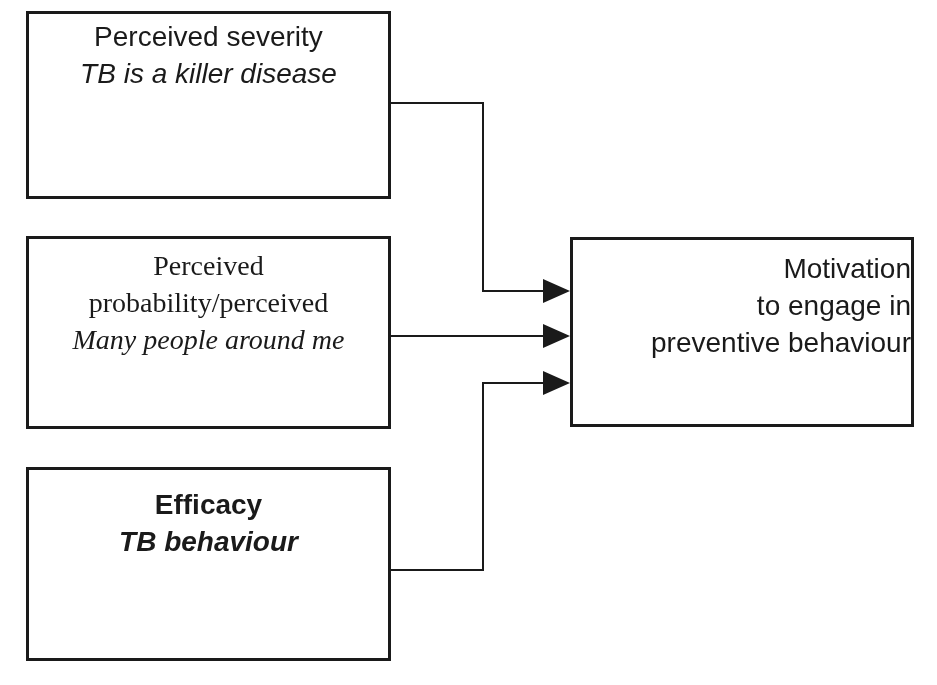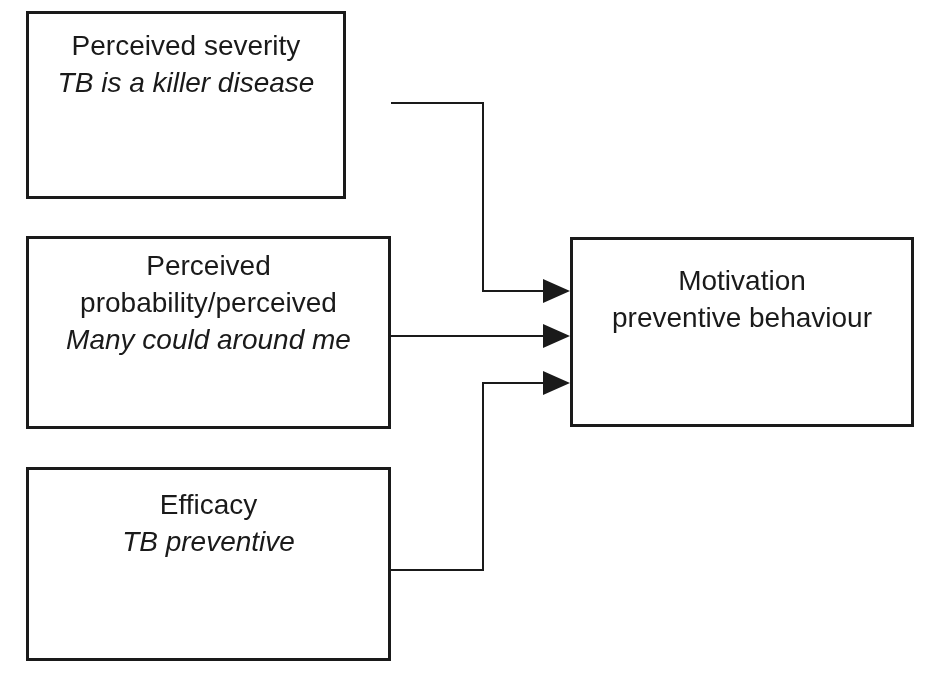--- a/index.html
+++ b/index.html
@@ -28,24 +28,24 @@
     box-sizing: border-box;
     border: 3px solid #1a1a1a;
     background: #ffffff;
     text-align: center;
     font-size: 28px;
     line-height: 37px;
   }
   .box .title { font-style: normal; }
   .box .example { font-style: italic; }
 
-  #box-severity        { left: 26px;  top: 11px;  width: 320px; height: 188px; padding-top: 13px; }
-  #box-susceptibility  { left: 26px;  top: 236px; width: 365px; height: 193px; padding-top: 8px;  }
-  #box-efficacy        { left: 26px;  top: 467px; width: 365px; height: 194px; padding-top: 16px; }
-  #box-motivation      { left: 570px; top: 237px; width: 344px; height: 190px; padding-top: 22px; }
+  #box-severity        { left: 26px;  top: 11px;  width: 365px; height: 188px; padding-top: 4px; }
+  #box-susceptibility  { left: 26px;  top: 236px; width: 365px; height: 193px; padding-top: 8px; font-family: Liberation Serif, serif;  }
+  #box-efficacy        { left: 26px;  top: 467px; width: 365px; height: 194px; padding-top: 16px; font-weight: bold; }
+  #box-motivation      { left: 570px; top: 237px; width: 344px; height: 190px; padding-top: 10px; text-align: right; }
 </style>
 </head>
 <body>
 
 <div id="canvas">
 
   <svg id="connector-layer" viewBox="0 0 937 685" xmlns="http://www.w3.org/2000/svg">
       <polyline points="391,103 483,103 483,291 543,291" fill="none" stroke="#1a1a1a" stroke-width="2" stroke-linejoin="miter"></polyline>
       <polygon points="570,291 543,279 543,303" fill="#1a1a1a"></polygon>
       <polyline points="391,336 543,336" fill="none" stroke="#1a1a1a" stroke-width="2" stroke-linejoin="miter"></polyline>
@@ -62,33 +62,34 @@
       <div>TB is a killer disease</div>
     </div>
   </div>
 
   <div class="box" id="box-susceptibility">
     <div class="title">
       <div>Perceived</div>
       <div>probability/perceived</div>
     </div>
     <div class="example">
-      <div>Many could around me</div>
+      <div>Many people around me</div>
     </div>
   </div>
 
   <div class="box" id="box-efficacy">
     <div class="title">
       <div>Efficacy</div>
     </div>
     <div class="example">
-      <div>TB preventive</div>
+      <div>TB behaviour</div>
     </div>
   </div>
 
   <div class="box" id="box-motivation">
     <div class="title">
       <div>Motivation</div>
+      <div>to engage in</div>
       <div>preventive behaviour</div>
     </div>
   </div>
 
 </div>
 
 </body></html>

